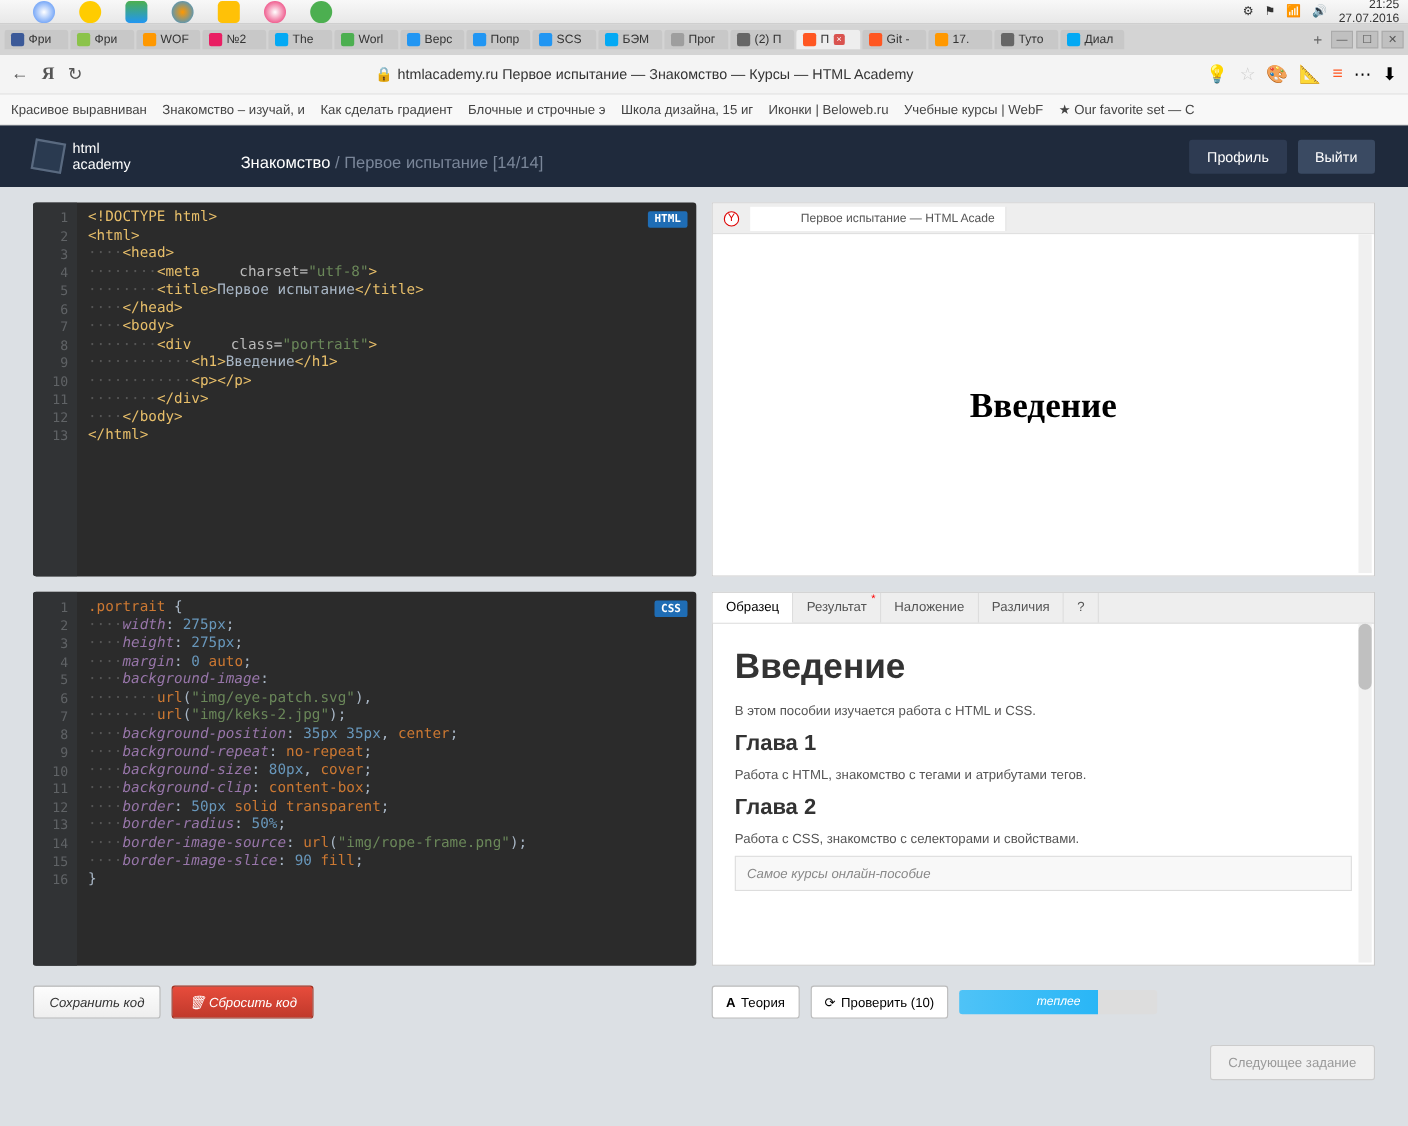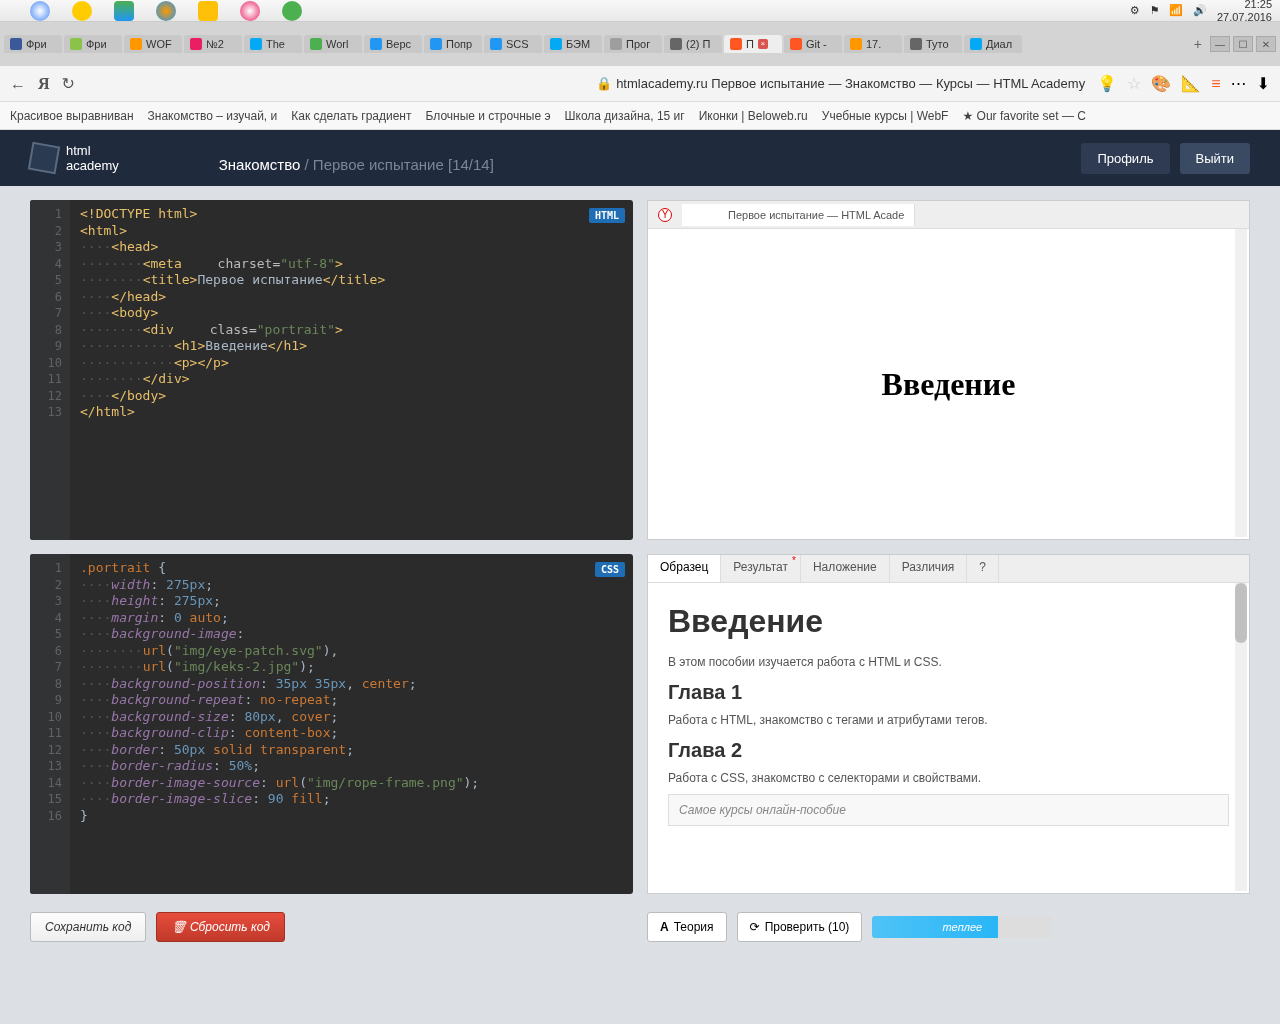--- a/index.html
+++ b/index.html
@@ -7,31 +7,31 @@
 
 
 .menubar { height: 22px; background: linear-gradient(#f8f8f8,#e8e8e8); display: flex; align-items: center; padding: 0 8px; font-size: 12px; justify-content: space-between; border-bottom: 1px solid #ccc;}
 .menubar-left { display: flex; gap: 22px; align-items: center; }
 .menubar-right { display: flex; gap: 10px; align-items: center; font-size: 11px; color: #333;}
 .dock-icon { width: 20px; height: 20px; border-radius: 4px; }
 .apple { font-size: 15px; }
 .clock { text-align: right; line-height: 1.1; }
 
 
-.browser-tabs { height: 44px; background: #d4d4d4; display: flex; align-items: center; padding: 0 4px; gap: 2px; }
+.browser-tabs { height: 28px; background: #d4d4d4; display: flex; align-items: center; padding: 0 4px; gap: 2px; }
 .btab { display: flex; align-items: center; gap: 4px; padding: 3px 6px; font-size: 11px; color: #333; background: #c8c8c8; border-radius: 3px 3px 0 0; min-width: 58px; max-width: 70px; overflow: hidden; white-space: nowrap; }
 .btab.active { background: #eee; }
 .btab-icon { width: 12px; height: 12px; border-radius: 2px; flex-shrink: 0;}
 .btab-close { width: 10px; height: 10px; background: #d9534f; border-radius: 2px; color: white; font-size: 8px; text-align: center; line-height: 10px; flex-shrink: 0;}
 .win-controls { margin-left: auto; display: flex; gap: 3px; }
 .win-btn { width: 20px; height: 16px; background: #c0c0c0; font-size: 10px; text-align: center; line-height: 16px; color: #555; border: 1px solid #aaa;}
 
 .addr-bar { height: 36px; background: #f4f4f4; display: flex; align-items: center; padding: 0 10px; gap: 12px; border-bottom: 1px solid #ddd;}
 .nav-btn { font-size: 16px; color: #555; cursor: pointer; }
-.url-box { flex: 1; text-align: right; font-size: 13px; color: #333; }
+.url-box { flex: 1; text-align: center; font-size: 13px; color: #333; }
 .url-domain { color: #333; }
 .url-title { color: #333; }
 .addr-icons { display: flex; gap: 10px; align-items: center; }
 
 .bookmarks { height: 28px; background: #f8f8f8; display: flex; align-items: center; padding: 0 10px; gap: 14px; font-size: 12px; color: #444; border-bottom: 1px solid #ddd; overflow: hidden;}
 .bookmark { white-space: nowrap; overflow: hidden; text-overflow: ellipsis; max-width: 140px;}
 
 
 .app-header { height: 56px; background: #1f2a3c; display: flex; align-items: center; padding: 0 30px; color: #fff; }
 .logo { display: flex; align-items: center; gap: 8px; font-size: 13px; }
@@ -373,14 +373,17 @@
     </div>
 
     <div class="action-bar">
       <button class="act-btn">
           <b>A</b> 
           <span>Теория</span>
         </button>
       <button class="act-btn">⟳ <span>Проверить (10)</span></button>
       <div class="progress-bar">теплее</div>
     </div>
+    <div class="next-row">
+      <button class="next-btn">Следующее задание</button>
+    </div>
   </div>
 </div>
 
 </body></html>

